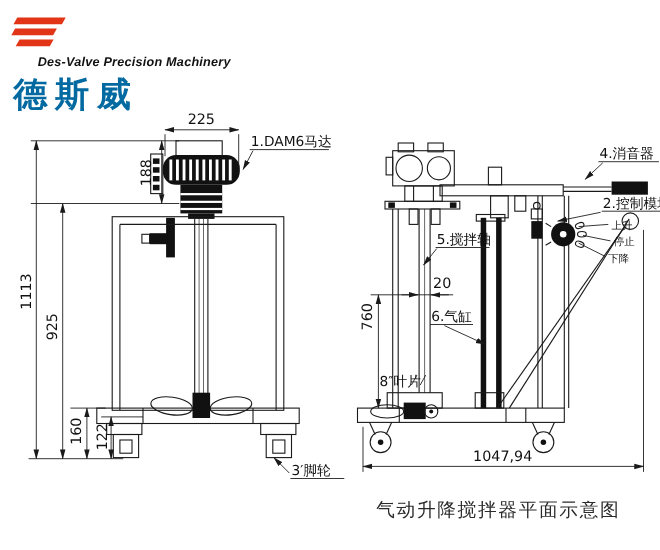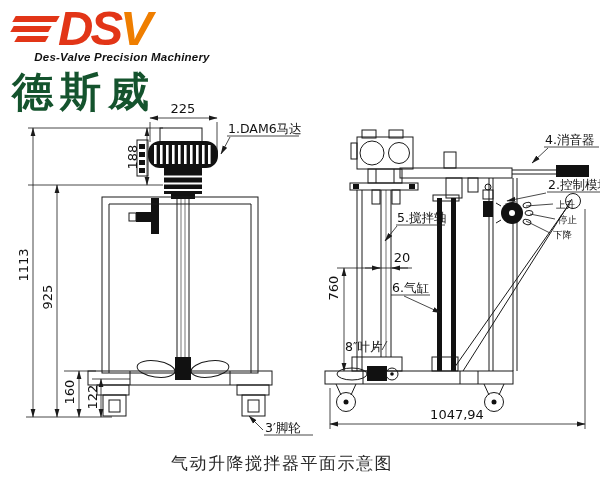--- a/index.html
+++ b/index.html
@@ -12,23 +12,23 @@
        transform:skewX(-30deg);}
   .speedlines i:nth-child(1){width:44px;margin-left:2px;}
   .speedlines i:nth-child(2){width:38px;margin-left:0px;}
   .speedlines i:nth-child(3){width:31px;margin-left:4px;}
   .dsv{font-size:49px;font-weight:bold;font-style:italic;letter-spacing:-3px;
        line-height:1;margin-left:-4px;}
   .dsv .ltr-d,.dsv .ltr-s{color:#e23517;}
   .dsv .ltr-v{color:#ef7e00;}
   .tagline{font-size:11.5px;font-weight:bold;font-style:italic;color:#111;
        margin-top:1px;letter-spacing:0.2px;text-align:center;}
-  .cn{font-size:41px;font-weight:bold;color:#14532d;letter-spacing:7px;margin-top:2px;
+  .cn{font-size:31px;font-weight:bold;color:#0369a1;letter-spacing:7px;margin-top:2px;
        font-family:"DejaVu Sans","Liberation Sans",sans-serif;}
-  .caption{position:absolute;left:0;top:452px;width:564px;text-align:center;
+  .caption{position:absolute;left:0;top:452px;width:564px;text-align:right;
        font-size:17px;color:#2b2b2b;letter-spacing:1.5px;
        font-family:"DejaVu Sans","Liberation Sans",sans-serif;}
   svg{position:absolute;left:0;top:0;}
   .ln{stroke:#1a1a1a;stroke-width:1;fill:none;}
   .thin{stroke:#1a1a1a;stroke-width:0.6;fill:none;}
   .dimln{stroke:#1a1a1a;stroke-width:0.8;fill:none;}
   .blk{fill:#111;stroke:none;}
   .wht{fill:#fff;stroke:none;}
   text{fill:#111;font-family:"DejaVu Sans","Liberation Sans",sans-serif;}
   .dim{font-size:13px;}
@@ -38,21 +38,20 @@
 </head>
 <body>
 
 <div class="logo">
   <div class="brandrow">
     <div class="speedlines">
         <i></i>
         <i></i>
         <i></i>
       </div>
-    <div class="dsv"><span class="ltr-d">D</span><span class="ltr-s">S</span><span class="ltr-v">V</span></div>
   </div>
   <div class="tagline">Des-Valve Precision Machinery</div>
   <div class="cn">德斯威</div>
 </div>
 
 <svg width="600" height="500" viewBox="0 0 600 500">
   <defs>
     <marker id="a" markerWidth="9" markerHeight="7" refX="8.4" refY="3" orient="auto-start-reverse" markerUnits="userSpaceOnUse">
       <path d="M0,0.5 9,3 0,5.5 Z" fill="#1a1a1a"></path>
     </marker>

